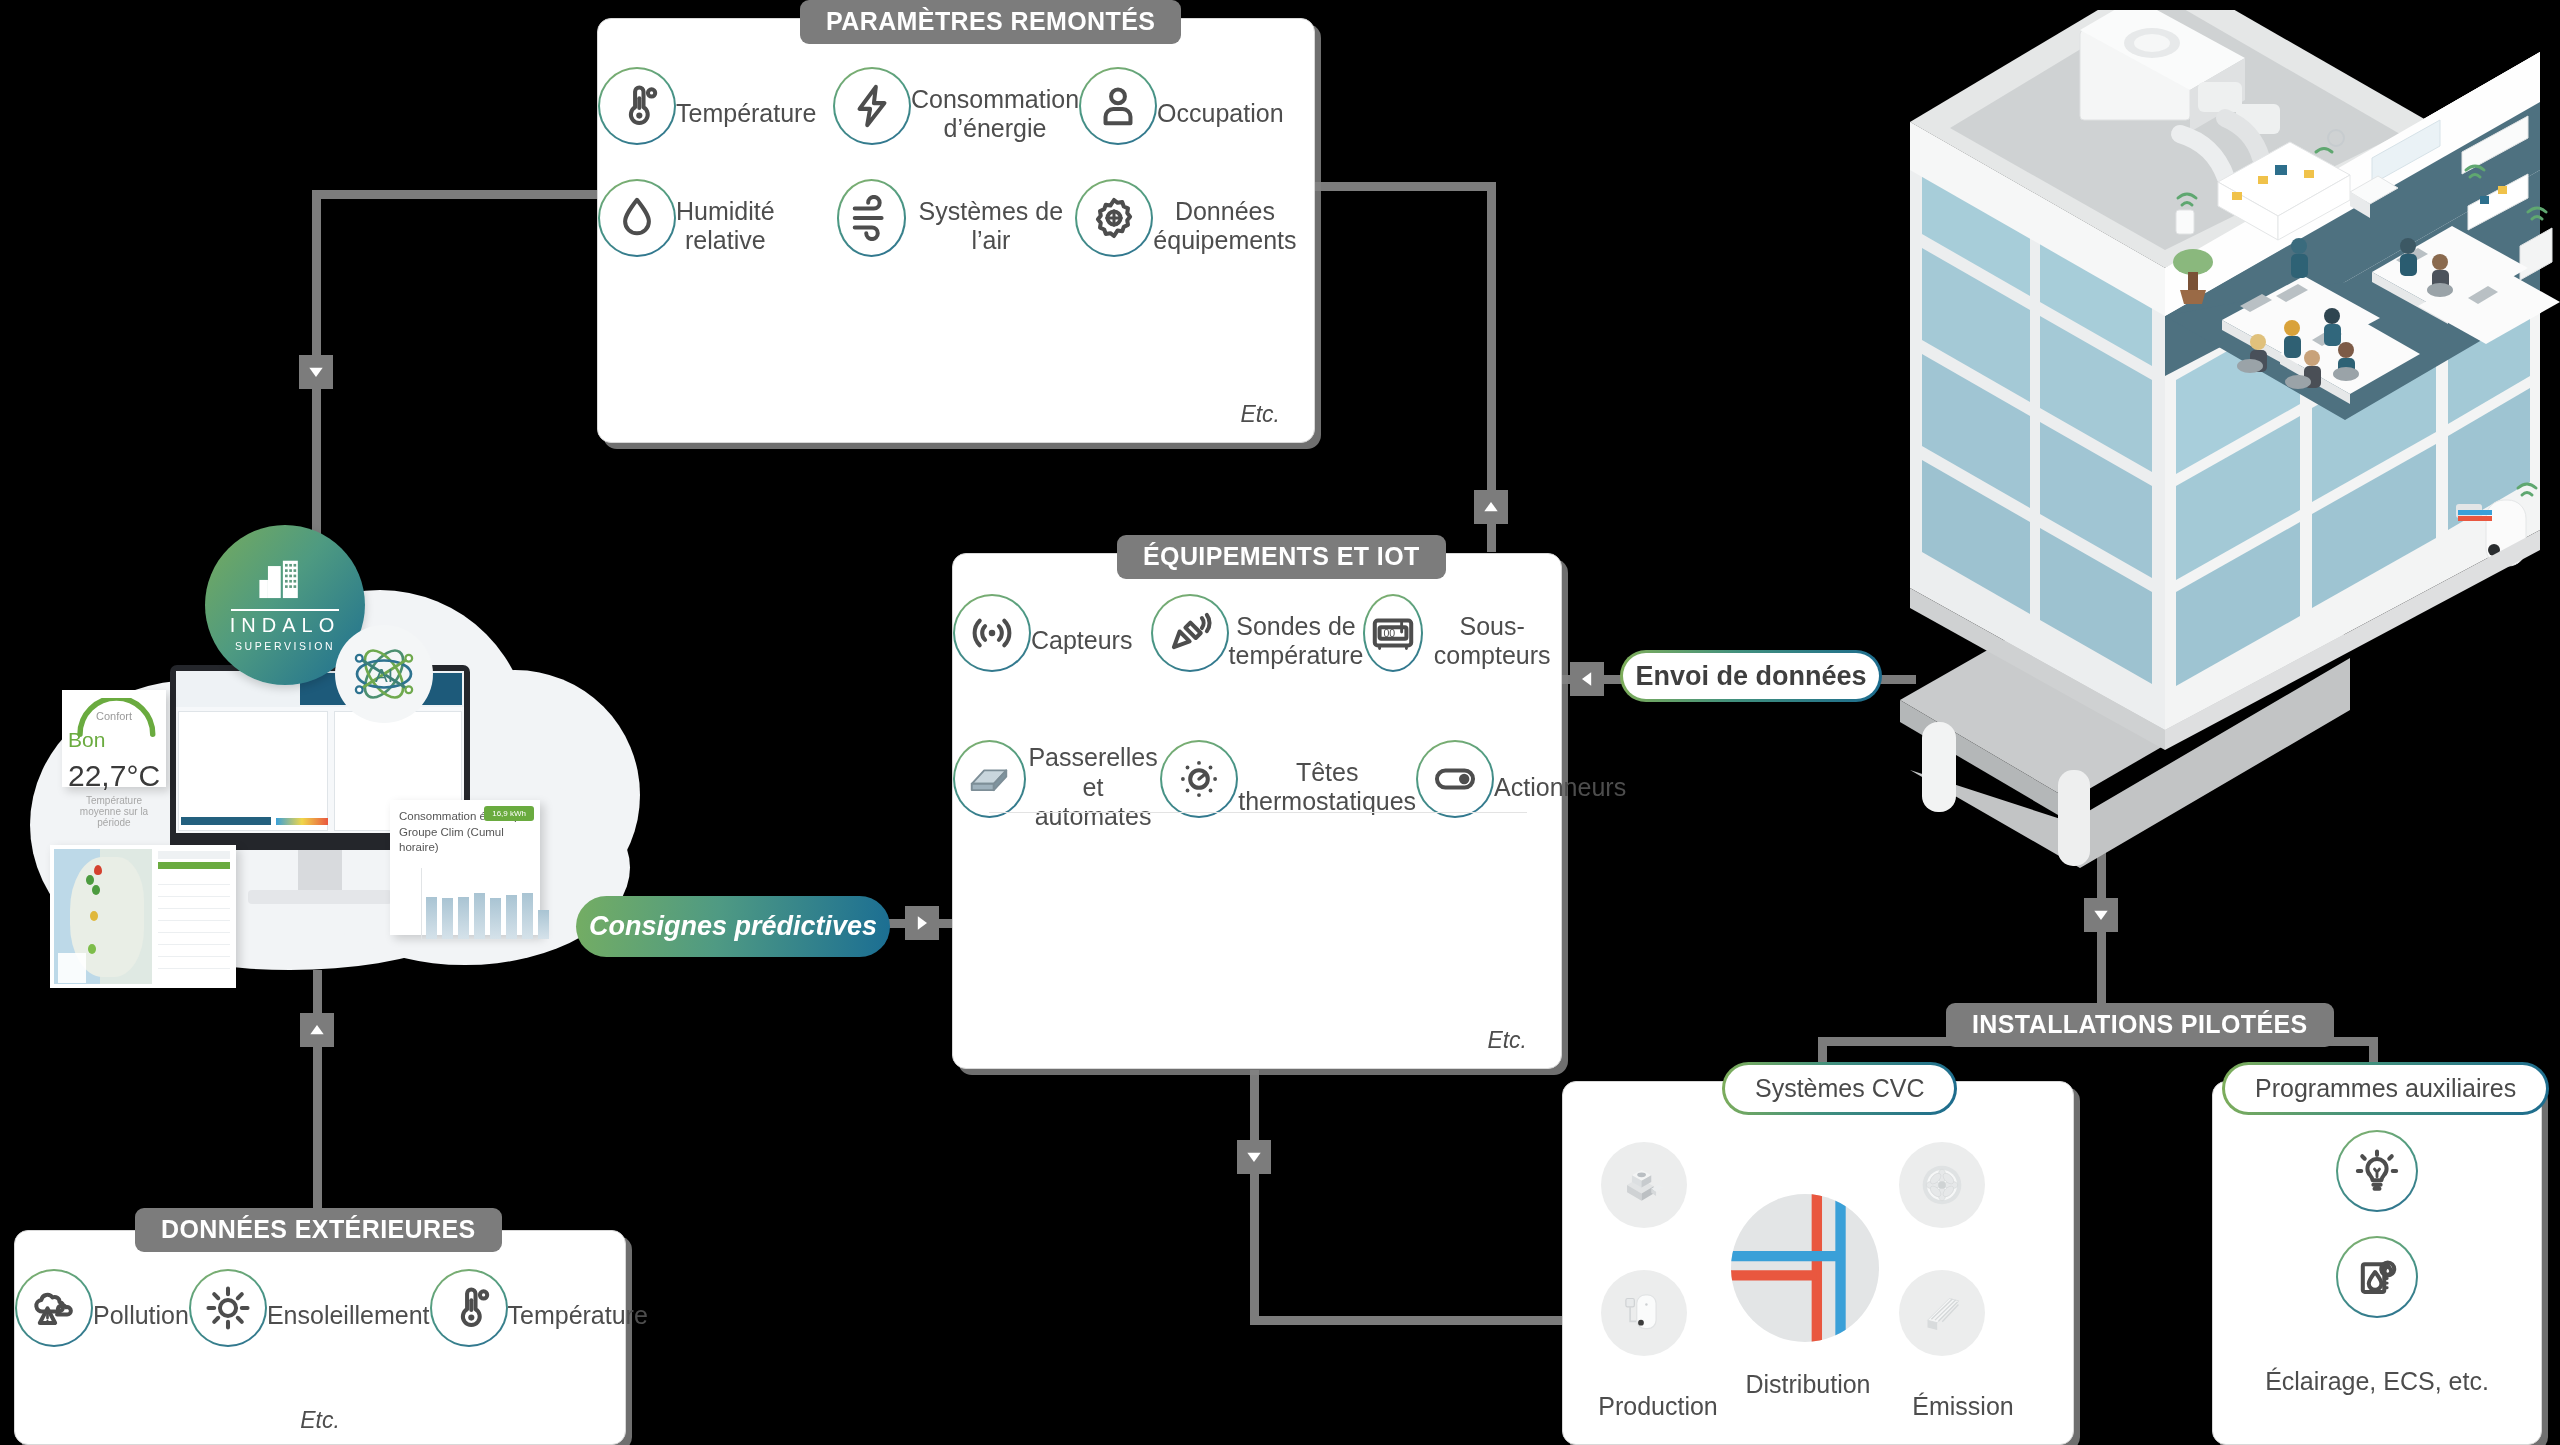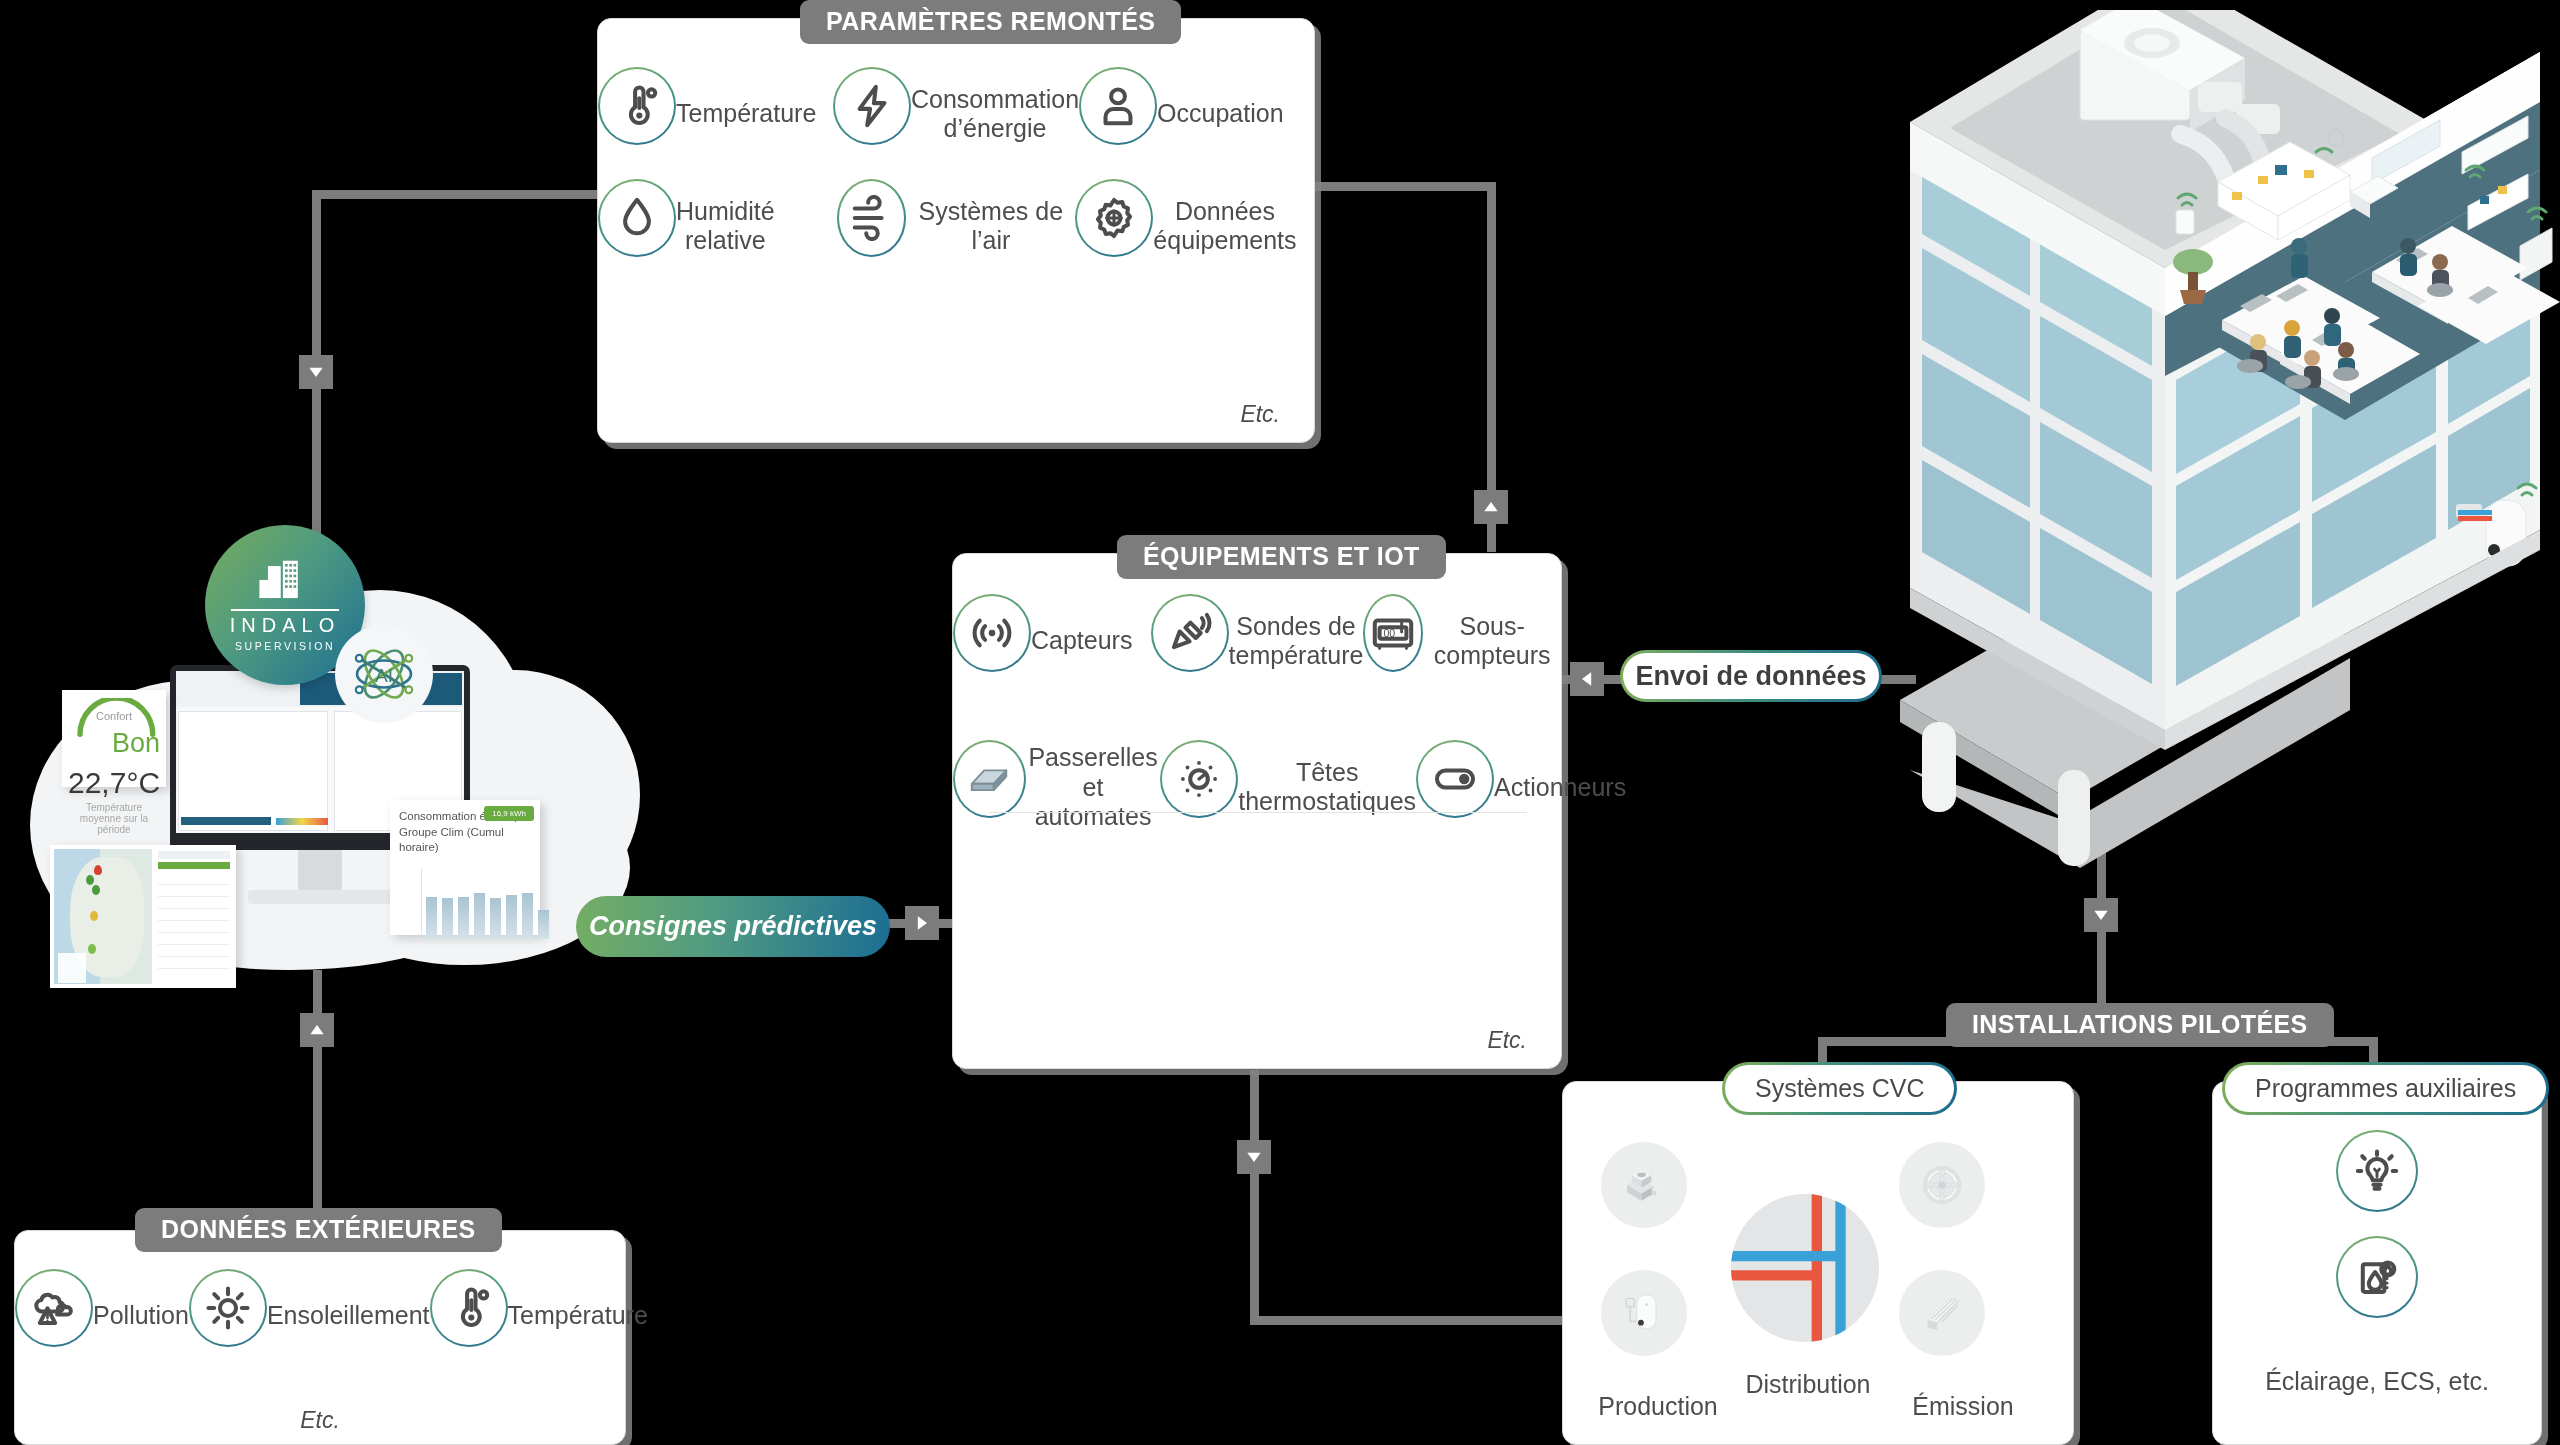--- a/index.html
+++ b/index.html
@@ -88,21 +88,21 @@
   }
   .logo-word { color: #fff; font-size: 20px; letter-spacing: 6px; font-weight: 400; margin-top: 3px; }
   .logo-sub { color: #fff; font-size: 10.5px; letter-spacing: 2.6px; margin-top: 3px; }
   .ai-badge {
     position: absolute; width: 98px; height: 98px; border-radius: 50%;
     background: #f4f6f7; display: flex; align-items: center; justify-content: center; z-index: 9;
   }
 
   .mon-card { position: absolute; background: #fff; box-shadow: 4px 4px 9px rgba(0,0,0,.17); }
   .comfort-label { font-size: 11px; color: #9a9a9a; text-align: center; }
-  .comfort-val { font-size: 27px; color: #6aab3f; text-align: right; font-weight: 400; margin-top: -2px;}
+  .comfort-val { font-size: 21px; color: #6aab3f; text-align: left; font-weight: 400; margin-top: -2px;}
   .comfort-temp { font-size: 30px; color: #3a3a3a; text-align: center; font-weight: 400; }
   .comfort-cap { font-size: 10px; color: #a7a7a7; text-align: center; }
 
   .chart-card-title { font-size: 11.5px; color: #555; line-height: 1.35; }
   .chart-badge { position: absolute; right: 6px; top: 6px; background: #6aab3f; color: #fff; font-size: 8px; padding: 3px 8px; border-radius: 3px;}
   .bar { background: linear-gradient(180deg,#a9c4d3,#d5e2ea); width: 11px; position: absolute; bottom: 0; }
 
   
   #building { position: absolute; left: 1880px; top: 10px; width: 690px; height: 900px; }
 

